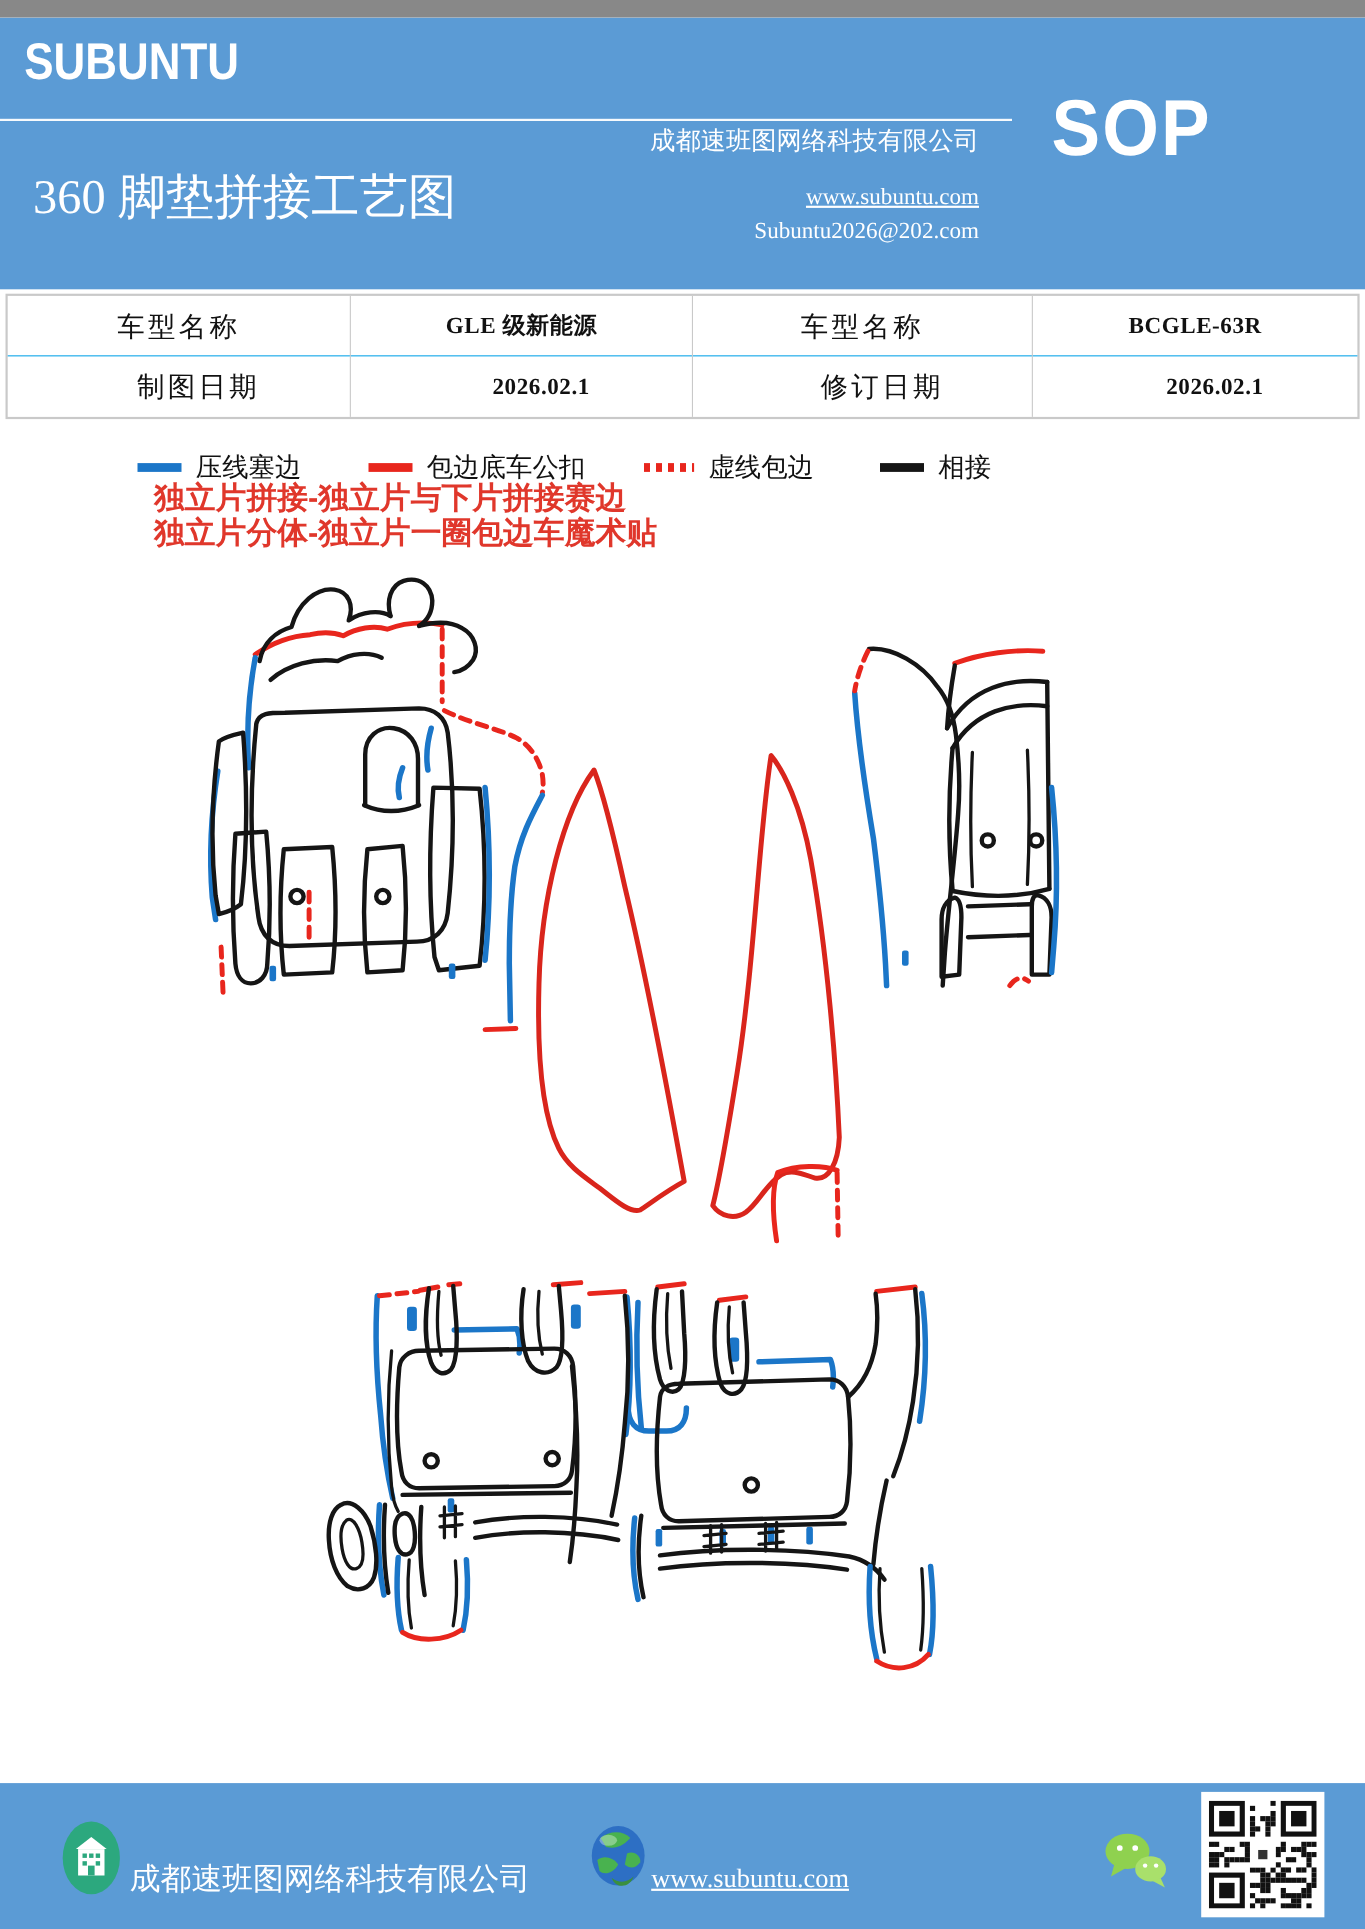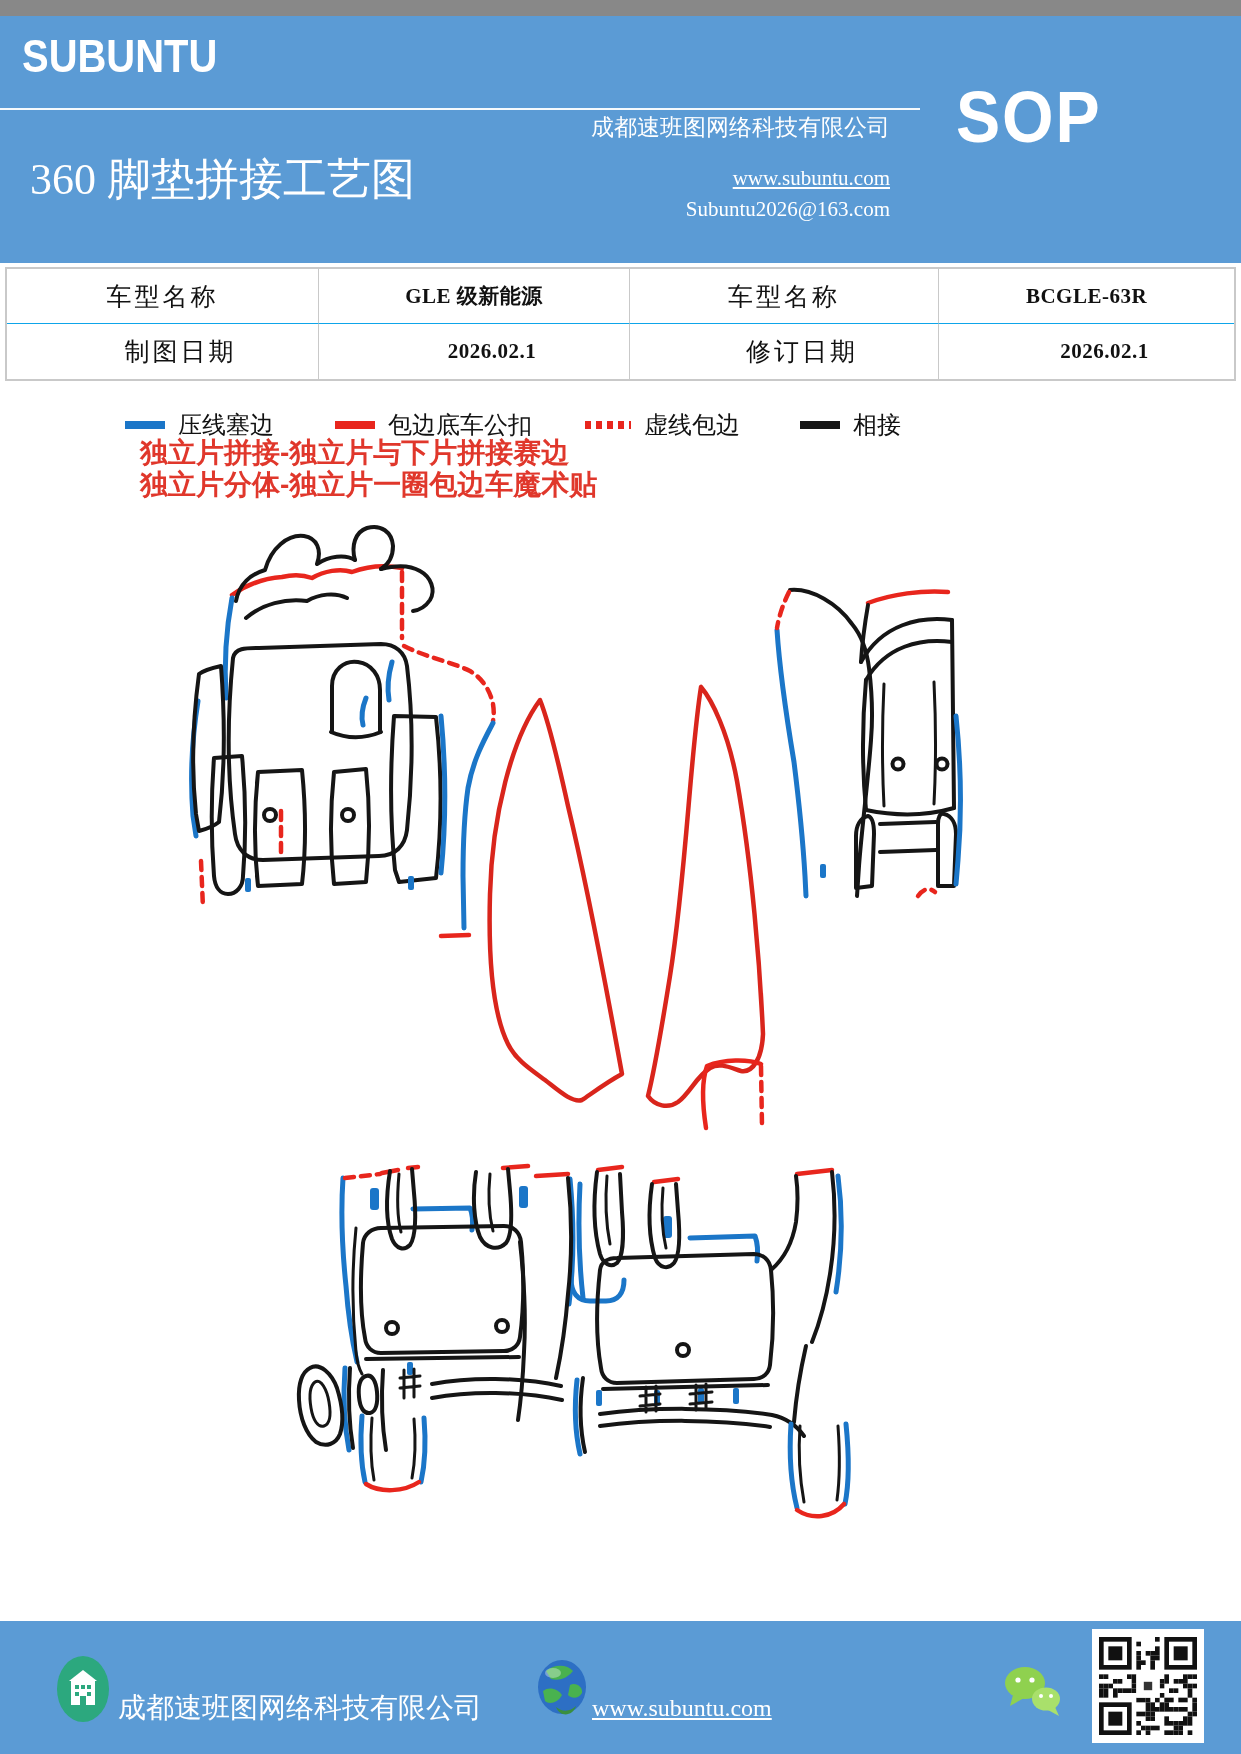--- a/index.html
+++ b/index.html
@@ -64,21 +64,21 @@
 
 <div class="page">
 
   <div class="header">
     <div class="logo">SUBUNTU</div>
     <div class="header-rule"></div>
     <div class="doc-title">360 脚垫拼接工艺图</div>
     <div class="hdr-right">
       <div class="hdr-company">成都速班图网络科技有限公司</div>
       <div class="hdr-web">www.subuntu.com</div>
-      <div class="hdr-email">Subuntu2026@163.com</div>
+      <div class="hdr-email">Subuntu2026@202.com</div>
     </div>
     <div class="sop">SOP</div>
   </div>
 
   <div class="spec-table">
     <div class="cell lab">车型名称</div>
     <div class="cell val">GLE 级新能源</div>
     <div class="cell lab">车型名称</div>
     <div class="cell val">BCGLE-63R</div>
     <div class="cell lab">制图日期</div>

